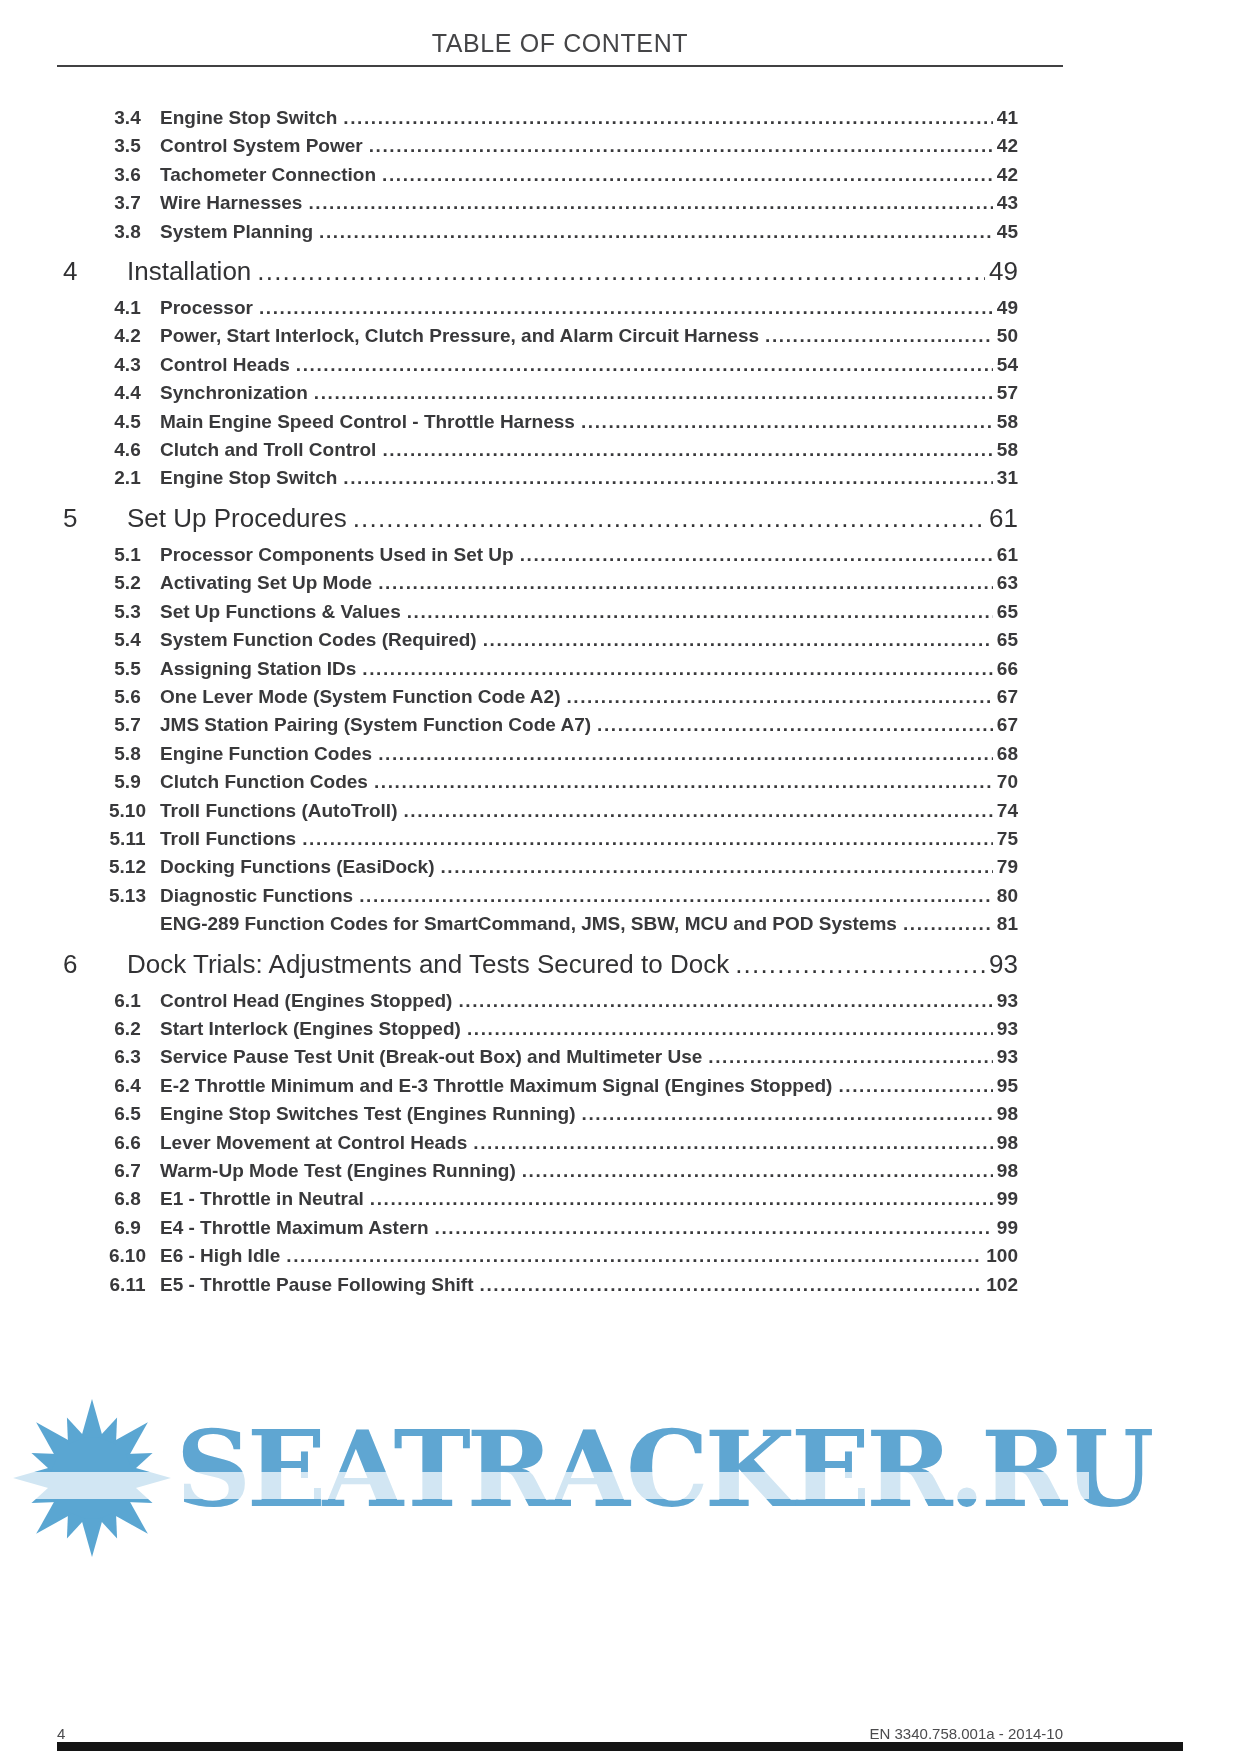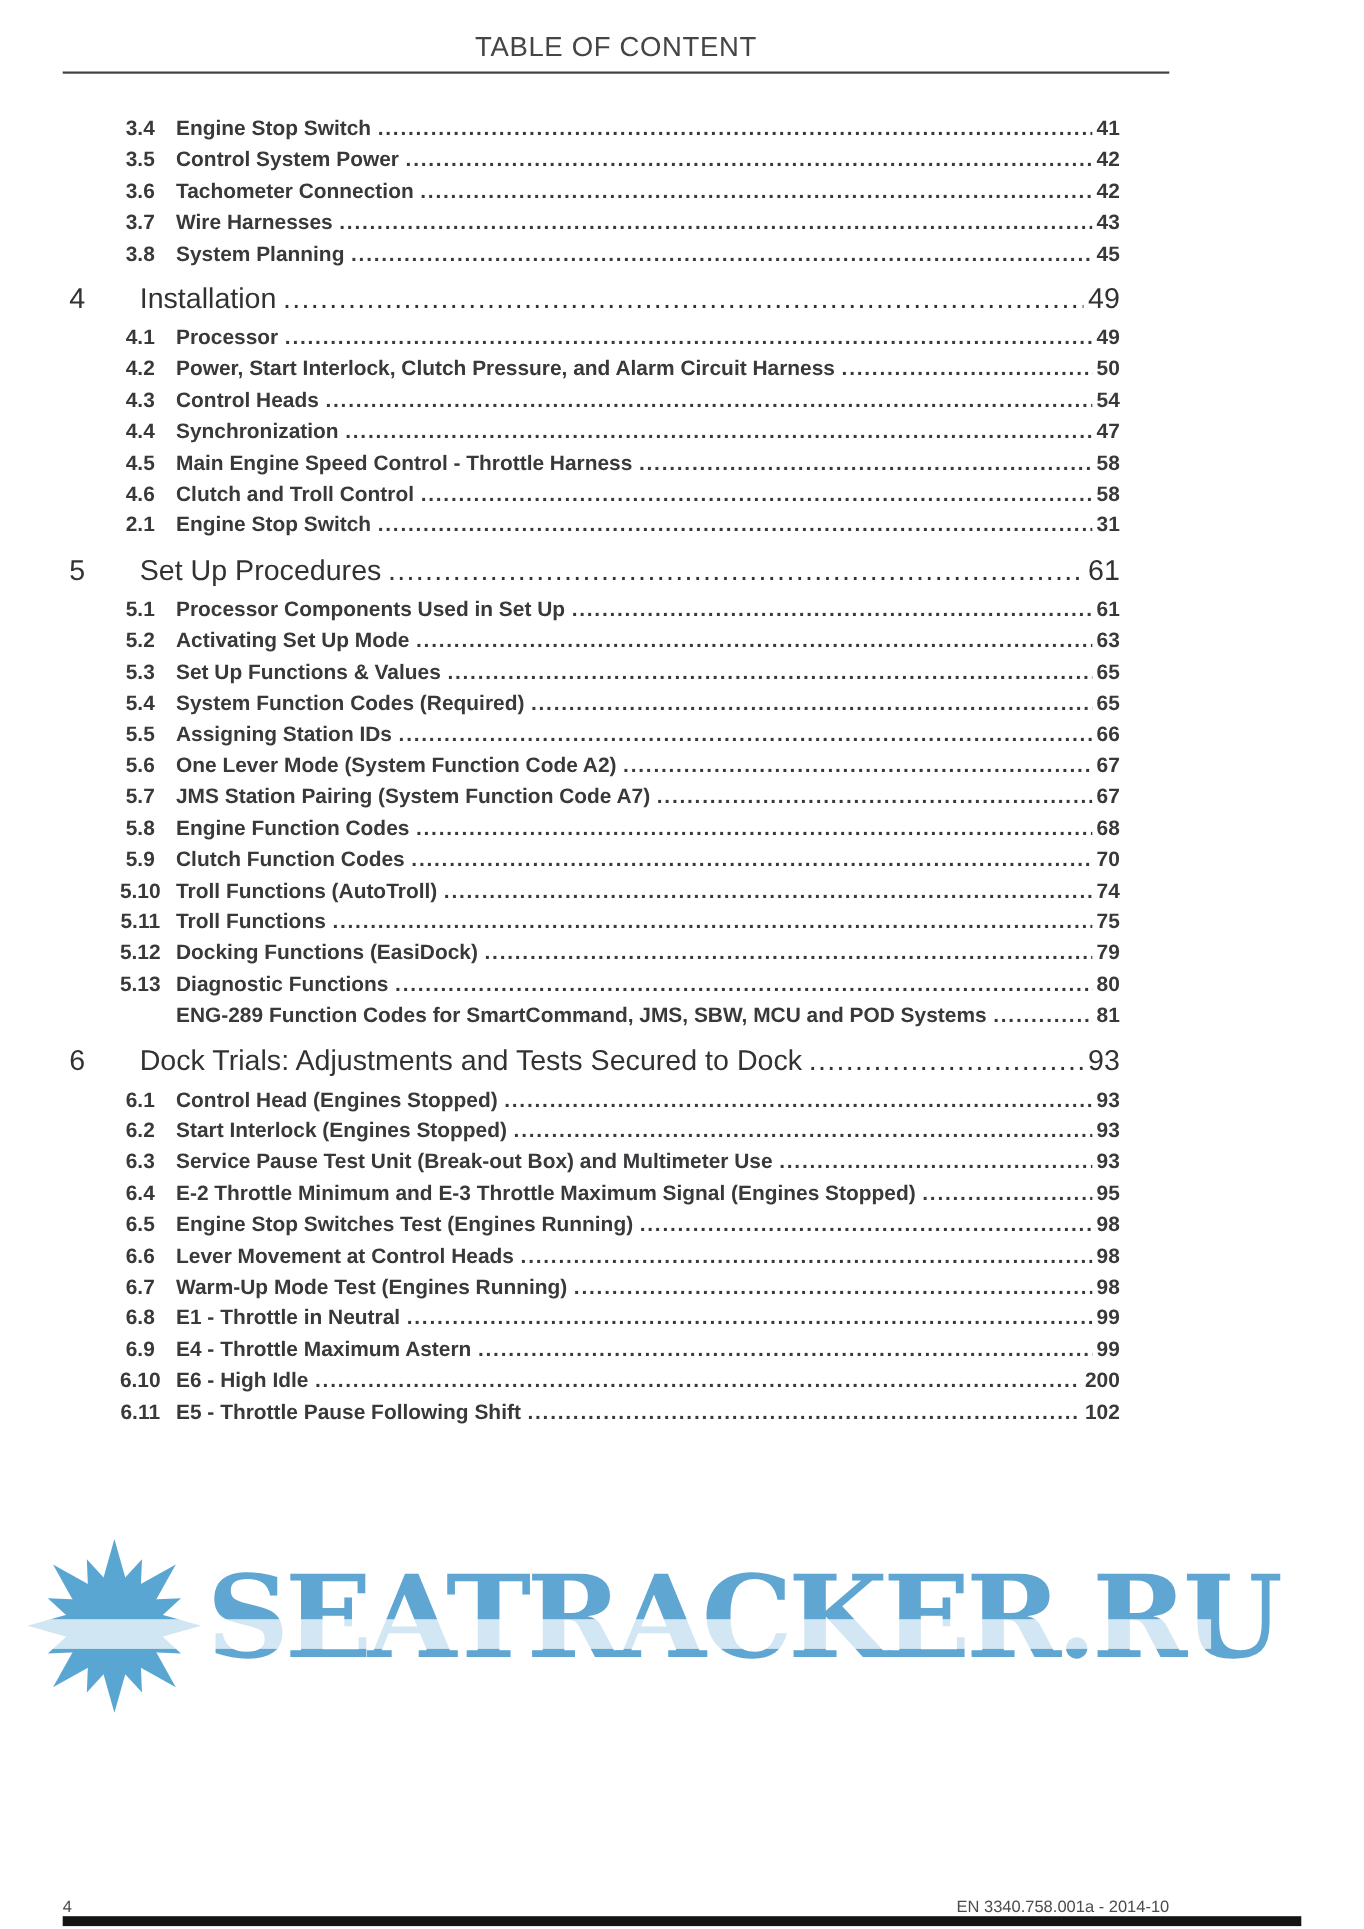--- a/index.html
+++ b/index.html
@@ -37,21 +37,21 @@
     margin: 0 4px 0 6px; min-width: 10px;
   }
   .section .leader { letter-spacing: 1.6px; }
   .chapter .leader { letter-spacing: 1.2px; }
   .leader::after {
     content: "............................................................................................................................................................................................................................................................................................................";
   }
   .page { text-align: right; white-space: nowrap; }
 
   
-  .watermark { position: absolute; left: 16px; top: 1390px; width: 1024px; height: 190px; padding-left: 24px; }
+  .watermark { position: absolute; left: 4px; top: 1390px; width: 1024px; height: 190px; padding-left: 24px; }
   .wm-text {
     position: absolute; left: 172px; top: 28px;
     font-family: "DejaVu Serif", "Liberation Serif", serif;
     font-weight: 700; font-size: 104px; line-height: 1;
     letter-spacing: -4px; white-space: nowrap;
     color: var(--wm, #5fa6d2);
   }
   .sun { position: absolute; left: 4px; top: 4px; }
   .wm-stripe {
     position: absolute; left: 0; top: 82px; width: 1085px; height: 27px;
@@ -132,21 +132,21 @@
     <div class="row section">
       <span class="num">4.3</span>
       <span class="title">Control Heads</span>
       <span class="leader"></span>
       <span class="page">54</span>
     </div>
     <div class="row section">
       <span class="num">4.4</span>
       <span class="title">Synchronization</span>
       <span class="leader"></span>
-      <span class="page">47</span>
+      <span class="page">57</span>
     </div>
     <div class="row section">
       <span class="num">4.5</span>
       <span class="title">Main Engine Speed Control - Throttle Harness</span>
       <span class="leader"></span>
       <span class="page">58</span>
     </div>
     <div class="row section">
       <span class="num">4.6</span>
       <span class="title">Clutch and Troll Control</span>
@@ -306,21 +306,21 @@
     <div class="row section">
       <span class="num">6.9</span>
       <span class="title">E4 - Throttle Maximum Astern</span>
       <span class="leader"></span>
       <span class="page">99</span>
     </div>
     <div class="row section">
       <span class="num">6.10</span>
       <span class="title">E6 - High Idle</span>
       <span class="leader"></span>
-      <span class="page">200</span>
+      <span class="page">100</span>
     </div>
     <div class="row section">
       <span class="num">6.11</span>
       <span class="title">E5 - Throttle Pause Following Shift</span>
       <span class="leader"></span>
       <span class="page">102</span>
     </div>
   </div>
 
 <div class="watermark">

